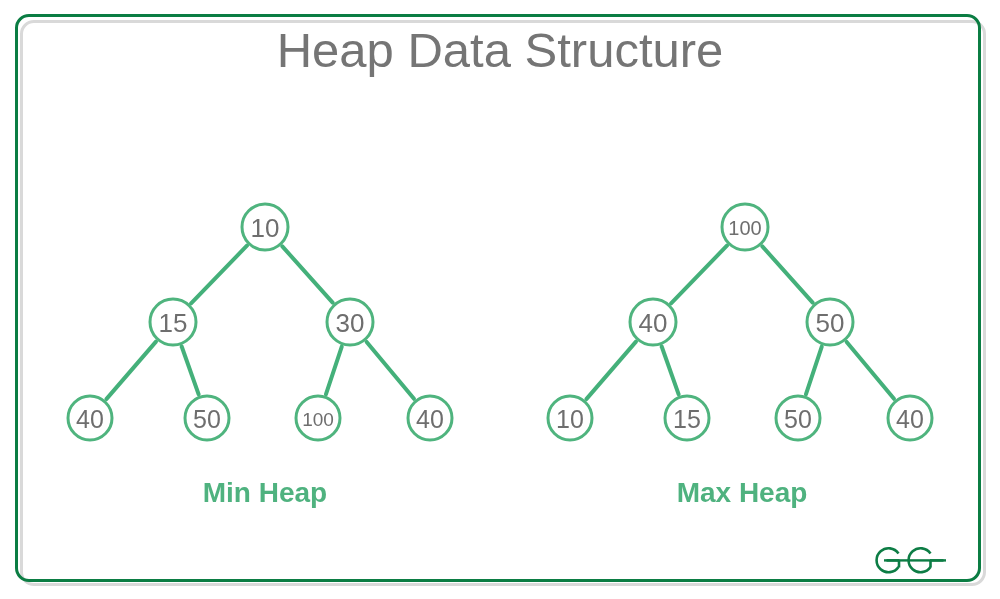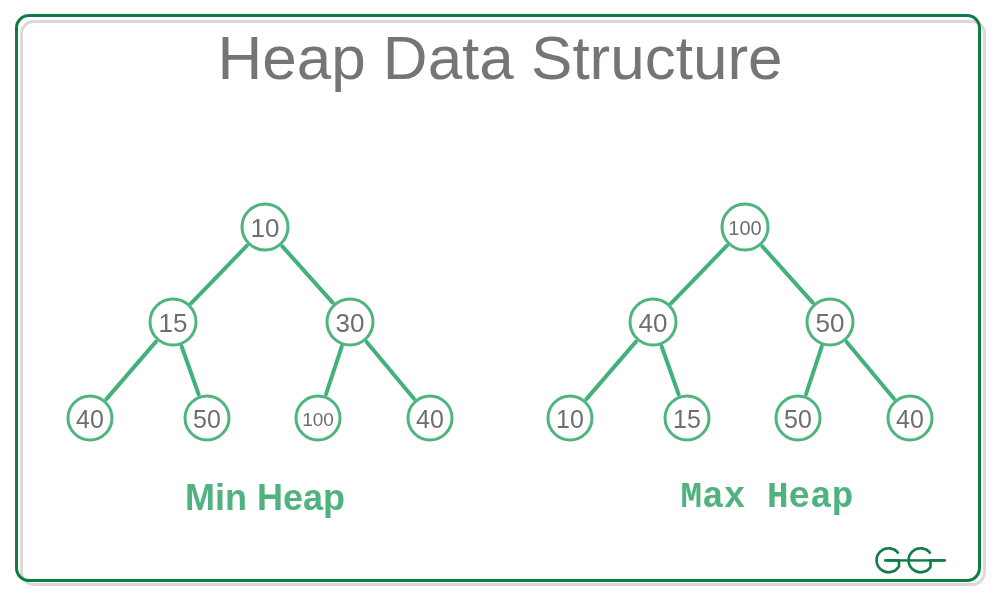--- a/index.html
+++ b/index.html
@@ -32,21 +32,21 @@
     border:3px solid #0b7d43;
     border-radius:14px;
     box-sizing:border-box;
     background:transparent;
   }
   
   .title{
     position:absolute;
     left:0;top:22px;width:1000px;
     text-align:center;
-    font-size:62px;
+    font-size:49px;
     font-weight:400;
     letter-spacing:0px;
     color:#757575;
     font-family:"Liberation Sans", sans-serif;
     white-space:nowrap;
   }
   
   .tree{
     position:absolute;
     top:188px;
@@ -69,29 +69,29 @@
   .edge{
     stroke:#44b07a;
     stroke-width:4;
     stroke-linecap:round;
     fill:none;
   }
   
   .caption{
     position:absolute;
     top:477px;
-    font-size:36px;
+    font-size:28px;
     font-weight:bold;
     color:#4fb27f;
     text-align:center;
     white-space:nowrap;
     font-family:"Liberation Sans", sans-serif;
   }
   #caption-min{left:115px;width:300px;}
-  #caption-max{left:617px;width:300px;font-family:Liberation Mono, monospace;}
+  #caption-max{left:592px;width:300px;}
   
   .logo{
     position:absolute;
     right:42px;bottom:22px;
     height:34px;
   }
 </style>
 </head>
 <body>
 

